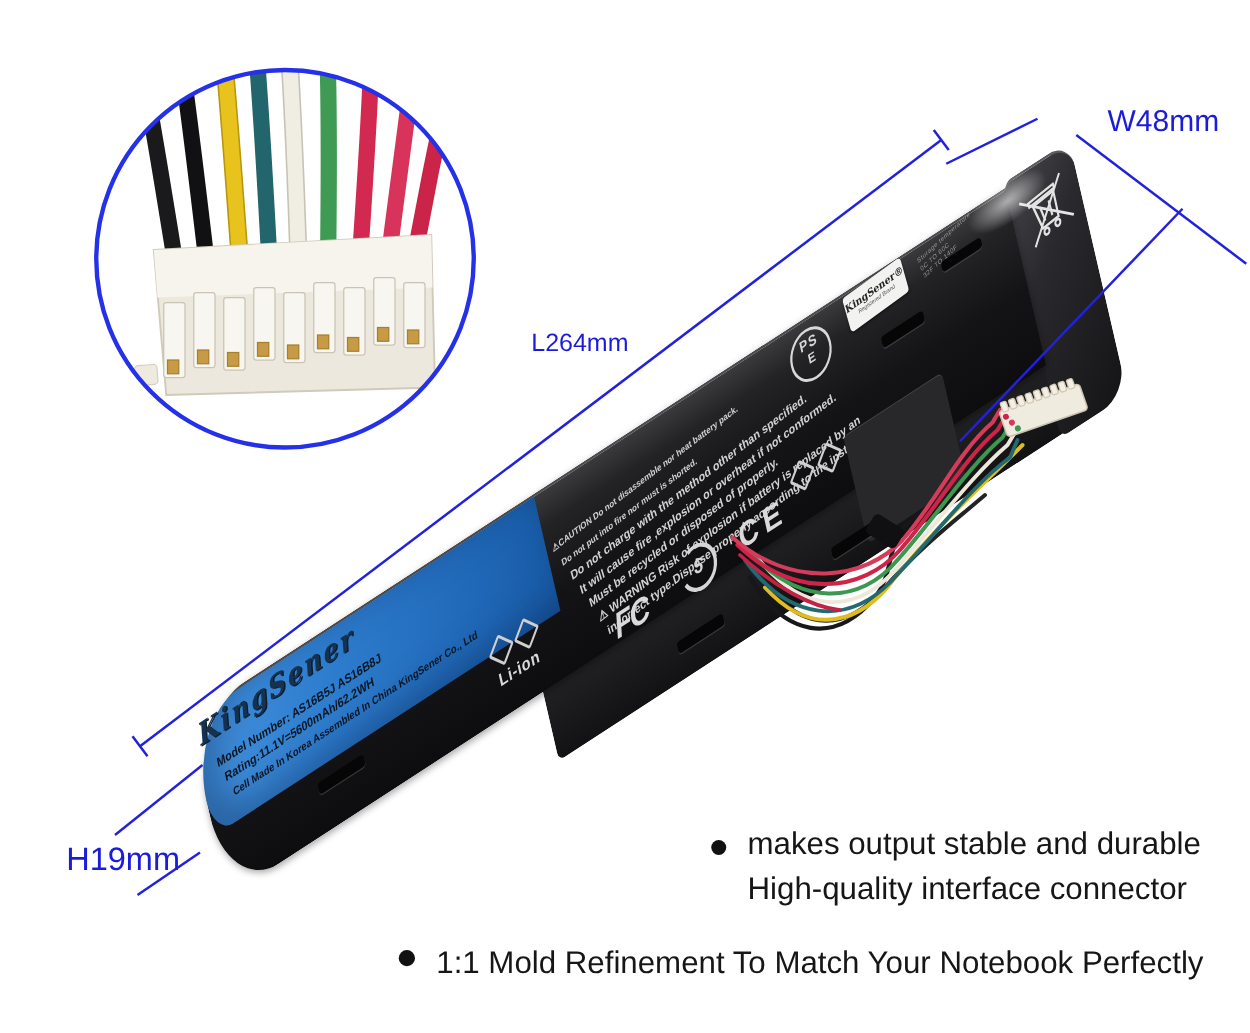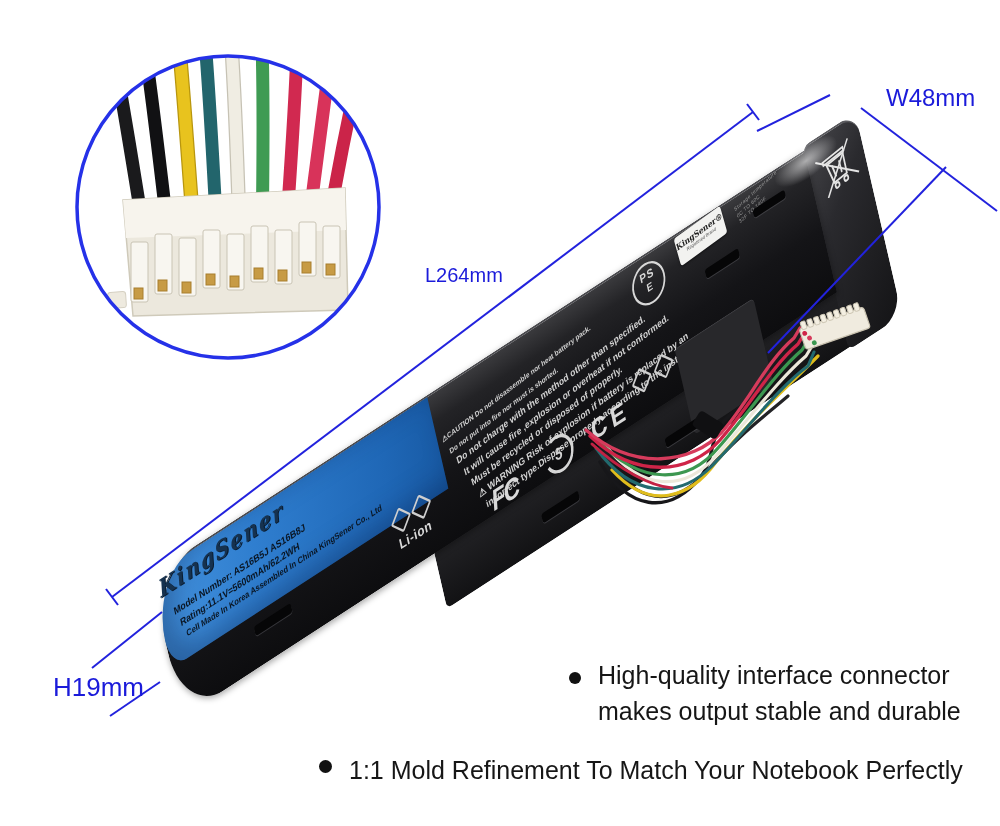--- a/index.html
+++ b/index.html
@@ -287,21 +287,21 @@
     </g>
     <circle cx="228" cy="207" r="151" fill="none" stroke="#2531e8" stroke-width="3.5"></circle>
   </svg>
 
   <div class="dim dim-w">W48mm</div>
   <div class="dim dim-l">L264mm</div>
   <div class="dim dim-h">H19mm</div>
 
   <span class="bullet-dot dot1"></span>
   <div class="feature feat1">
+    <div>makes output stable and durable</div>
     <div>High-quality interface connector</div>
-    <div>makes output stable and durable</div>
   </div>
   <span class="bullet-dot dot2"></span>
   <div class="feature feat2">
     <div>1:1 Mold Refinement To Match Your Notebook Perfectly</div>
   </div>
 
 </div>
 
 </body></html>

